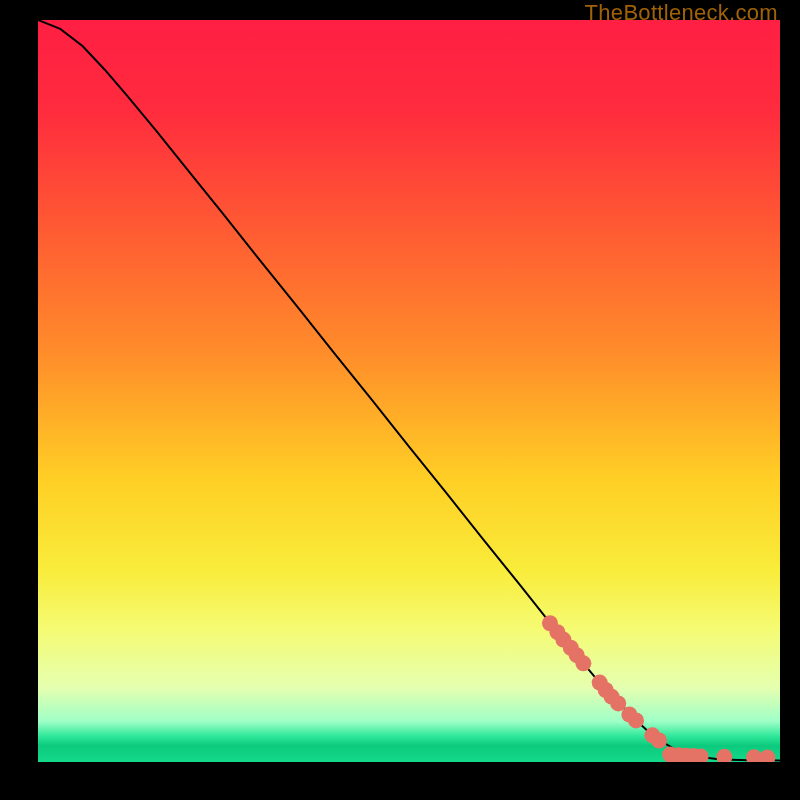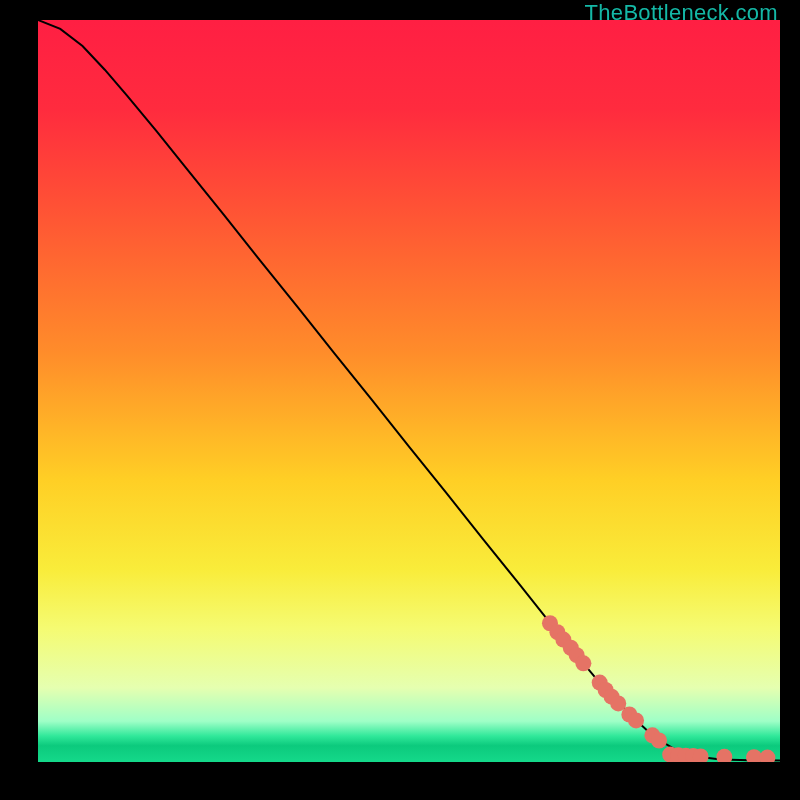--- a/index.html
+++ b/index.html
@@ -23,21 +23,21 @@
     position: absolute;
     left: 0;
     top: 0;
     width: 742px;
     height: 742px;
   }
   .watermark {
     position: absolute;
     top: 0px;
     right: 22px;
-    color: #14b8a6;
+    color: #a16207;
     font-size: 22px;
     font-weight: 500;
     letter-spacing: 0.3px;
   }
 </style>
 </head>
 <body>
 
 <div class="watermark">TheBottleneck.com</div>
 

